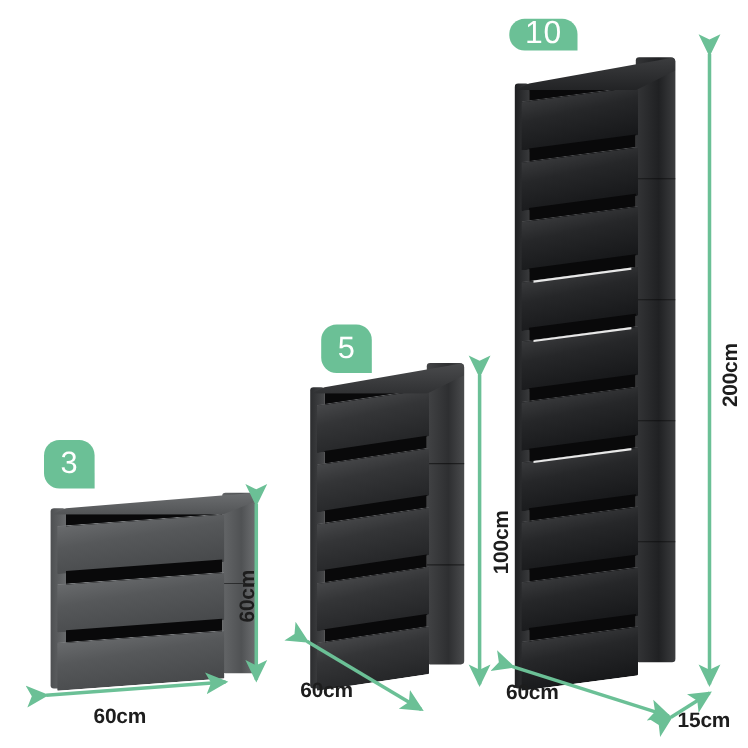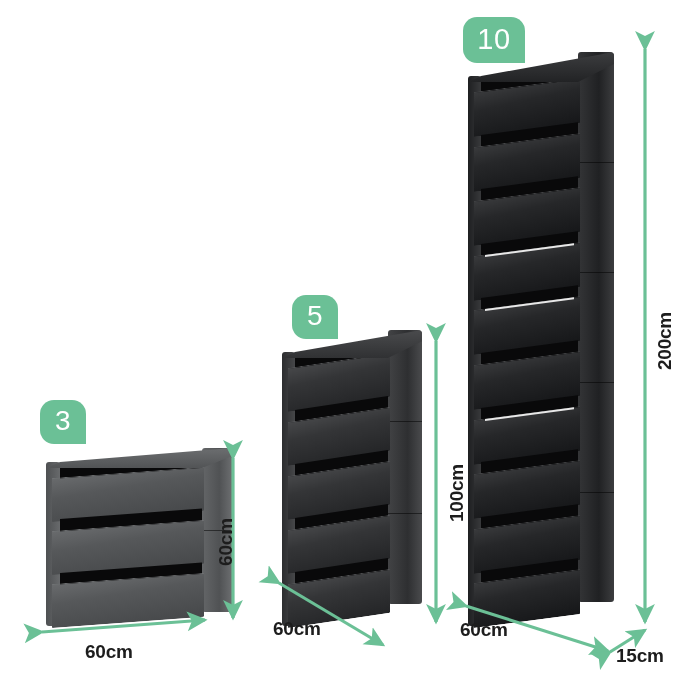--- a/index.html
+++ b/index.html
@@ -165,21 +165,21 @@
     </div>
 
   <div class="badge" style="left:40px; top:400px; width:46px; height:44px; font-size:28px;">
     <span>3</span>
   </div>
 
   <div class="badge" style="left:292px; top:295px; width:46px; height:44px; font-size:28px;">
     <span>5</span>
   </div>
 
-  <div class="badge" style="left:463px; top:17px; width:62px; height:46px; font-size:29px;">
+  <div class="badge" style="left:463px; top:17px; width:62px; height:29px; font-size:29px;">
     <span>10</span>
   </div>
 
   <svg class="arrow-layer" viewBox="0 0 680 680">
     <defs>
       <marker id="ah" markerWidth="7" markerHeight="7" refX="5.6" refY="3.5" orient="auto">
         <path d="M0,0.4 L6.4,3.5 L0,6.6 L1.5,3.5 Z" fill="#6bc096"></path>
       </marker>
     </defs>
     <g stroke="#6bc096" stroke-width="3.2" fill="none" marker-start="url(#ah)" marker-end="url(#ah)">

